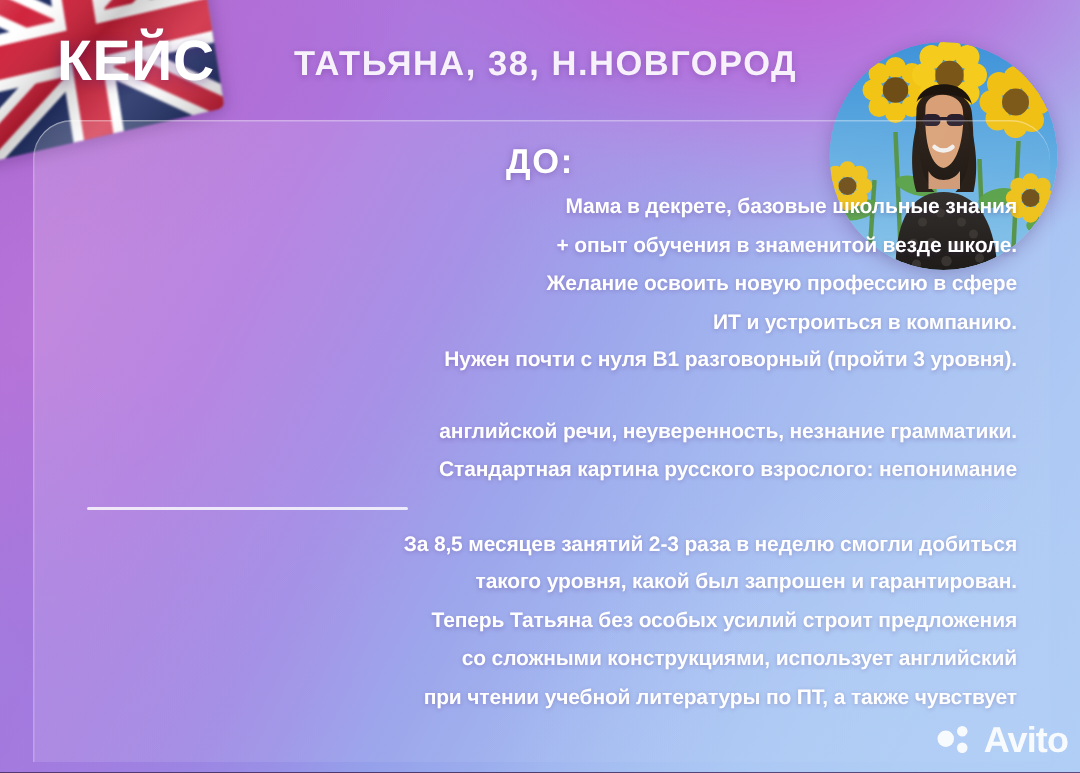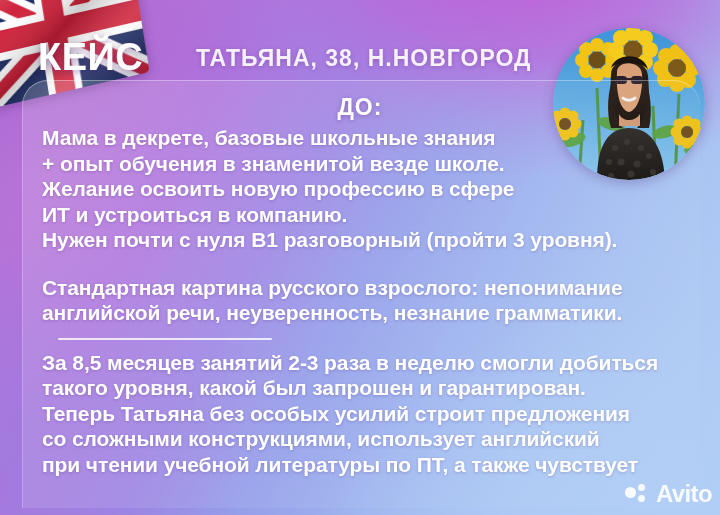--- a/index.html
+++ b/index.html
@@ -78,21 +78,21 @@
     width: 172px;
     height: 126px;
     transform: rotate(-9deg) skewY(-4deg);
     filter: blur(0.6px) drop-shadow(0 2px 6px rgba(60,20,90,0.35));
   }
   .flag-wrap svg { display: block; width: 100%; height: 100%; }
 
   
   .header-row {
     position: absolute;
-    left: 0; top: 34px;
+    left: 0; top: 18px;
     width: 720px; height: 48px;
   }
   .case-word {
     position: absolute;
     left: 38px; top: 0px;
     font-size: 38px;
     font-weight: 800;
     letter-spacing: 0.5px;
     color: #ffffff;
     text-shadow: 0 2px 7px rgba(70,25,110,0.45);
@@ -136,27 +136,28 @@
   .section-title {
     font-size: 23px;
     font-weight: 800;
     letter-spacing: 1.1px;
     color: #ffffff;
     text-shadow: 0 1px 4px rgba(70,30,110,0.35);
     margin: 0 0 4px 0;
     text-align: center;
   }
   .body-line {
-    font-size: 21px;
+    font-size: 14px;
     font-weight: 600;
     color: #ffffff;
     line-height: 25.5px;
     letter-spacing: -0.1px;
     white-space: nowrap;
     text-shadow: 0 1px 3px rgba(70,35,110,0.26);
+    text-align: right;
   }
   .para { margin: 0; }
   .para.gap-top { margin-top: 22px; }
 
   .divider {
     width: 214px;
     height: 2px;
     background: rgba(255,255,255,0.80);
     border-radius: 2px;
     margin: 12px 0 10px 16px;
@@ -396,22 +397,22 @@
 
       <div class="para">
         <div class="body-line">Мама в декрете, базовые школьные знания</div>
         <div class="body-line">+ опыт обучения в знаменитой везде школе.</div>
         <div class="body-line">Желание освоить новую профессию в сфере</div>
         <div class="body-line">ИТ и устроиться в компанию.</div>
         <div class="body-line">Нужен почти с нуля B1 разговорный (пройти 3 уровня).</div>
       </div>
 
       <div class="para gap-top">
+        <div class="body-line">английской речи, неуверенность, незнание грамматики.</div>
         <div class="body-line">Стандартная картина русского взрослого: непонимание</div>
-        <div class="body-line">английской речи, неуверенность, незнание грамматики.</div>
       </div>
 
       <div class="divider"></div>
 
 
       <div class="para result-block">
         <div class="body-line">За 8,5 месяцев занятий 2-3 раза в неделю смогли добиться</div>
         <div class="body-line">такого уровня, какой был запрошен и гарантирован.</div>
         <div class="body-line">Теперь Татьяна без особых усилий строит предложения</div>
         <div class="body-line">со сложными конструкциями, использует английский</div>

